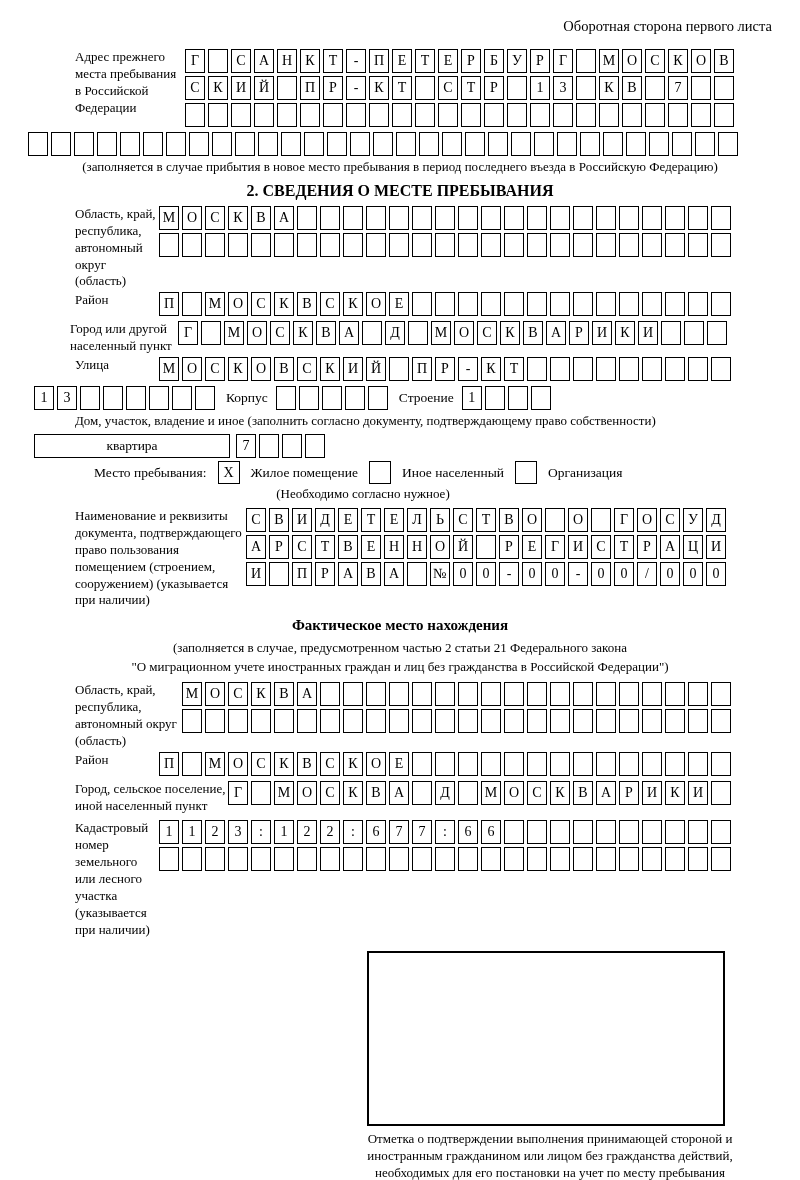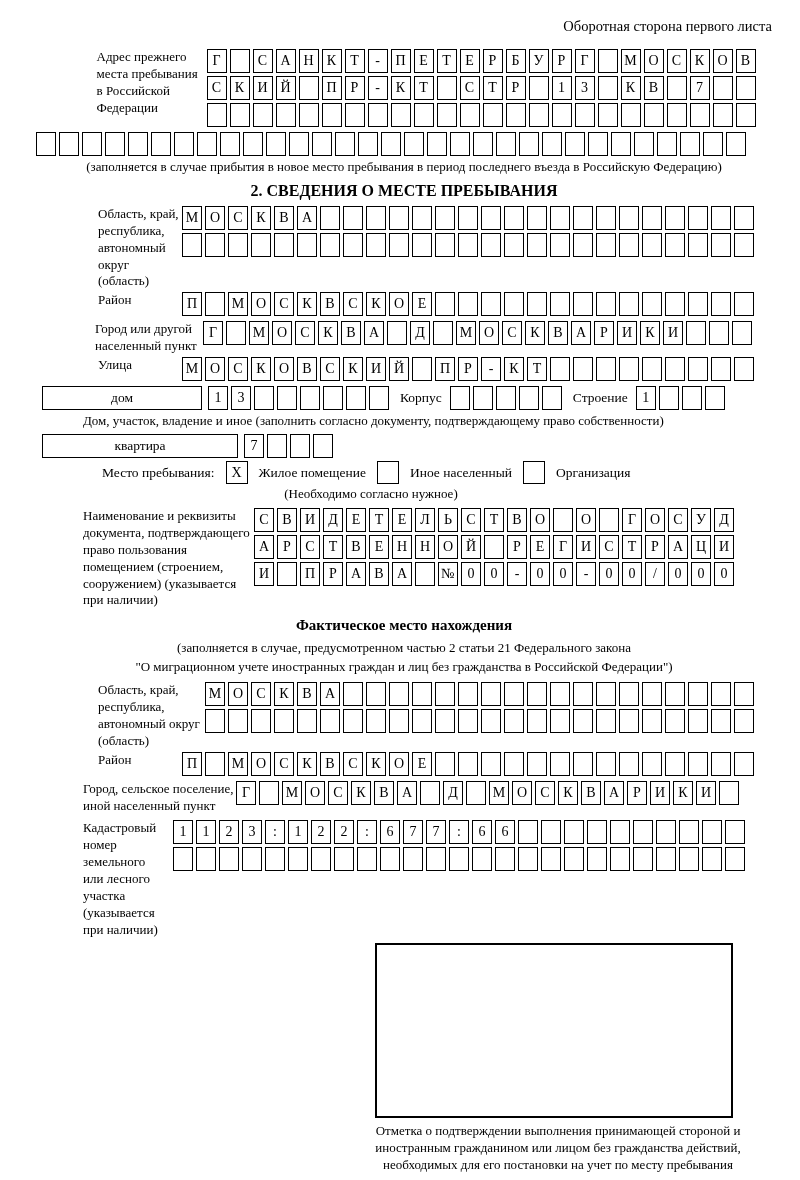--- a/index.html
+++ b/index.html
@@ -1,33 +1,33 @@
 <!DOCTYPE html>
 <html><head>
 <meta charset="utf-8">
 <style>
   html,body { margin:0; padding:0; background:#ffffff; }
   body { font-family:"Liberation Serif","DejaVu Serif",serif; color:#000; }
-  .page { width:800px; height:1180px; padding:18px 28px 0 36px; box-sizing:border-box; overflow:hidden; }
+  .page { width:800px; height:1180px; padding:18px 28px 0 28px; box-sizing:border-box; overflow:hidden; }
 
   .page-title { text-align:right; font-size:14.5px; margin-bottom:14px; }
 
   .field { display:flex; align-items:flex-start; }
   .flabel { flex:none; font-size:13px; line-height:1.3; margin-left:47px; }
   .rows { display:flex; flex-direction:column; }
   .cells { display:flex; margin-bottom:3px; }
   .cell { flex:none; width:20px; height:24px; box-sizing:border-box; border:1.8px solid #000;
           margin-right:3px; display:flex; align-items:center; justify-content:center;
           font-size:14px; line-height:1; }
   .fullrow { margin-left:0; }
 
   .note { font-size:13px; line-height:1.3; }
   .center { text-align:center; }
-  .mb2{margin-bottom:2px;justify-content:center;} .mb4{margin-bottom:4px;}
-  .mb6{margin-bottom:6px;} .mb8{margin-bottom:4px;gap:6px;}
+  .mb2{margin-bottom:2px;} .mb4{margin-bottom:4px;}
+  .mb6{margin-bottom:6px;} .mb8{margin-bottom:12px;}
 
   .sec-title { text-align:center; font-weight:bold; font-size:16px; margin:2px 0 6px 0; }
   .sub-title { text-align:center; font-weight:bold; font-size:15px; margin:8px 0 6px 0; }
 
   .w110{width:110px;} .w84{width:84px;} .w108{width:108px;margin-left:42px;} .w171{width:171px;}
   .w107{width:107px;} .w153{width:153px;}
 
   .inline-row { display:flex; align-items:center; margin-left:6px; margin-bottom:3px; }
   .wide-box { flex:none; box-sizing:border-box; border:1.8px solid #000; height:24px;
               display:flex; align-items:center; justify-content:center; font-size:13.5px; }
@@ -318,21 +318,20 @@
         <span class="cell"></span>
         <span class="cell"></span>
         <span class="cell"></span>
         <span class="cell"></span>
         <span class="cell"></span>
         <span class="cell"></span>
       </div>
   </div>
 
   <div class="inline-row">
-    <div class="wide-box wb160">дом</div>
     <div class="cells" style="margin-bottom:0">
         <span class="cell">1</span>
         <span class="cell">3</span>
         <span class="cell"></span>
         <span class="cell"></span>
         <span class="cell"></span>
         <span class="cell"></span>
         <span class="cell"></span>
         <span class="cell"></span>
       </div>

